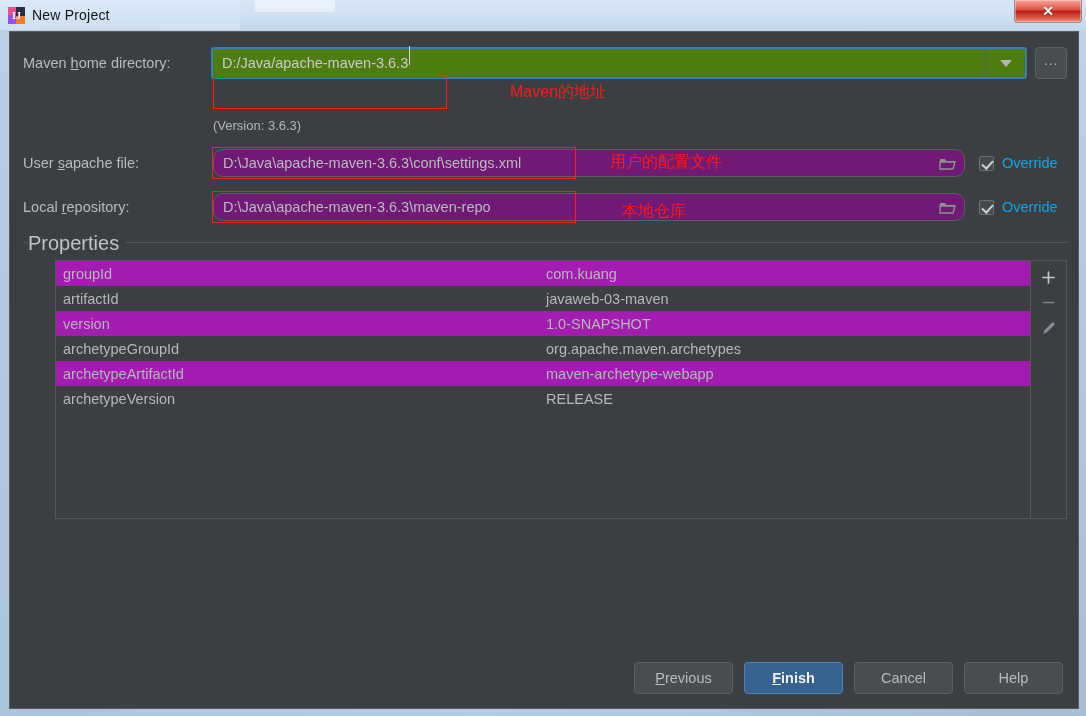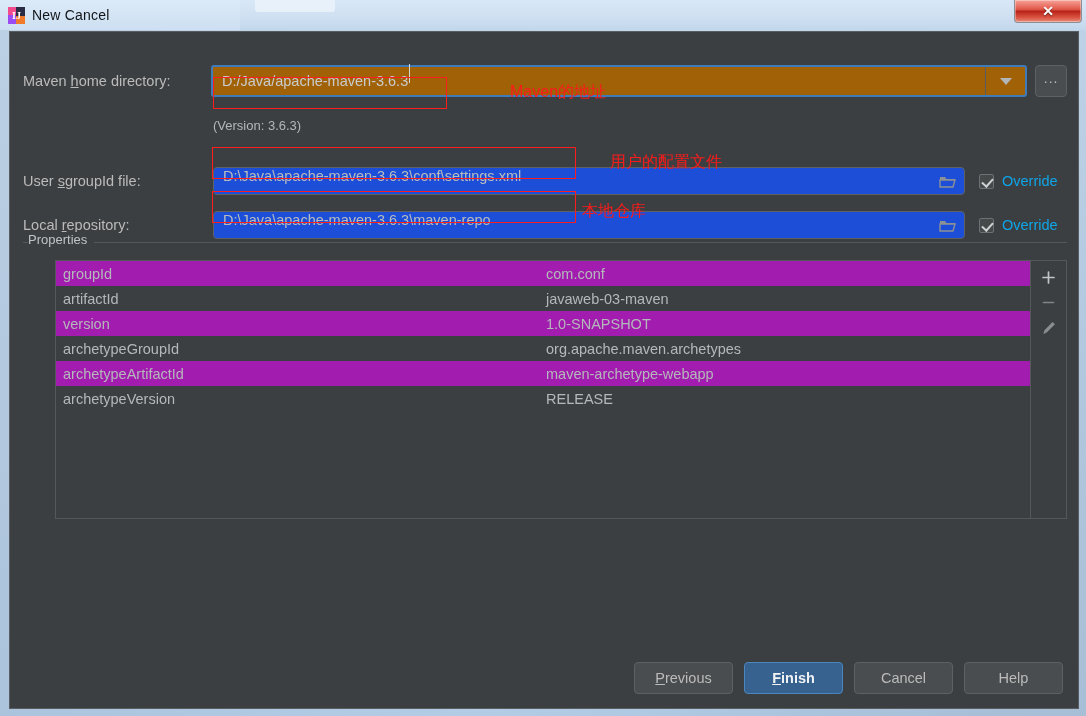--- a/index.html
+++ b/index.html
@@ -121,37 +121,36 @@
     height: 678px;
     background: #3c3f41;
     border: 1px solid #5a5d5f;
   }
 
   
   .form-row {
     position: absolute;
     display: flex;
     align-items: center;
-    margin-top: 18px;
   }
   .form-label {
     font-size: 14.5px;
     color: #bbbbbb;
     white-space: nowrap;
   }
   .form-label u { text-decoration: underline; }
 
   
   #row-home       { left: 13px; top: 14px; width: 1044px; height: 34px; }
   #label-home     { width: 185px; }
   #combo-home {
     position: relative;
     margin-left: 5px;
     width: 825px; height: 32px;
-    background: #a16207;
+    background: #4d7c0f;
     border: 2px solid #3e7bb8;
     border-radius: 3px;
     display: flex;
     align-items: center;
   }
   #combo-home-text {
     flex: 1;
     padding-left: 9px;
     font-size: 14.5px;
     color: #c9ccce;
@@ -202,25 +201,25 @@
 
   
   #row-settings { left: 13px; top: 116px; width: 1044px; height: 30px; }
   #row-repo     { left: 13px; top: 160px; width: 1044px; height: 30px; }
   #label-settings, #label-repo { width: 185px; }
 
   .path-field {
     position: relative;
     margin-left: 5px;
     width: 752px; height: 28px;
-    background: #1d4ed8;
+    background: #701a75;
     border: 1px solid #5d6163;
-    border-radius: 4px;
-    display: flex;
-    align-items: flex-start;
+    border-radius: 10px;
+    display: flex;
+    align-items: center;
   }
   .path-field .path-text {
     flex: 1;
     padding-left: 9px;
     font-size: 14.5px;
     color: #b9bcbe;
     white-space: nowrap;
     overflow: hidden;
   }
   .folder-icon {
@@ -260,21 +259,21 @@
 
   
   #properties-group {
     position: absolute;
     left: 13px; top: 200px;
     width: 1044px; height: 292px;
   }
   #properties-title {
     position: absolute;
     left: 5px; top: 0;
-    font-size: 13px;
+    font-size: 20px;
     color: #c0c3c5;
     background: #3c3f41;
     padding-right: 7px;
     z-index: 2;
   }
   #properties-rule {
     position: absolute;
     left: 0; top: 10px; right: 0;
     height: 1px;
     background: #555859;
@@ -364,39 +363,39 @@
     color: #fb1b1b;
     font-size: 16px;
     white-space: nowrap;
     pointer-events: none;
   }
   #annot-box-home      { left: 203px; top: 45px;  width: 234px; height: 32px; }
   #annot-text-home     { left: 500px; top: 50px; }
   #annot-box-settings  { left: 202px; top: 115px; width: 364px; height: 32px; }
   #annot-text-settings { left: 600px; top: 120px; }
   #annot-box-repo      { left: 202px; top: 159px; width: 364px; height: 32px; }
-  #annot-text-repo     { left: 572px; top: 169px; }
+  #annot-text-repo     { left: 612px; top: 169px; }
 </style>
 </head>
 <body>
 
 <div id="desktop">
 
   <div id="window-frame">
 
     <div id="titlebar">
       <div id="titlebar-bg-left"></div>
       <span class="win-icon">
         <span class="q1"></span>
           <span class="q2"></span>
         <span class="q3"></span>
           <span class="q4"></span>
         <span class="ij">IJ</span>
       </span>
-      <span id="window-title">New Cancel</span>
+      <span id="window-title">New Project</span>
 
       <div id="close-button">
         <span class="x">✕</span>
       </div>
     </div>
 
     <div id="frame-border"></div>
 
     <div id="dialog">
 
@@ -409,21 +408,21 @@
             <span class="tri"></span>
           </span>
         </div>
 
         <div id="btn-browse-home">...</div>
       </div>
 
       <div id="version-line">(Version: 3.6.3)</div>
 
       <div class="form-row" id="row-settings">
-        <span class="form-label" id="label-settings"><span>User </span><u>s</u><span>groupId file:</span></span>
+        <span class="form-label" id="label-settings"><span>User </span><u>s</u><span>apache file:</span></span>
 
         <div class="path-field">
           <span class="path-text">D:\Java\apache-maven-3.6.3\conf\settings.xml</span>
           <span class="folder-icon">
             <svg width="17" height="14" viewBox="0 0 17 14">
               <path d="M1 3 h5 l1.4 2 H16 v1 H1 z" fill="#8d9194"></path>
               <path d="M1 6 h15 l-2 7 H1 z" fill="none" stroke="#8d9194" stroke-width="1.4"></path>
             </svg>
           </span>
         </div>
@@ -454,21 +453,21 @@
       </div>
 
       <div id="properties-group">
         <div id="properties-rule"></div>
         <div id="properties-title">Properties</div>
 
         <div id="properties-panel">
           <div id="properties-table">
               <div class="prop-row alt">
                 <span class="prop-key">groupId</span>
-                <span class="prop-val">com.conf</span>
+                <span class="prop-val">com.kuang</span>
               </div>
               <div class="prop-row">
                 <span class="prop-key">artifactId</span>
                 <span class="prop-val">javaweb-03-maven</span>
               </div>
               <div class="prop-row alt">
                 <span class="prop-key">version</span>
                 <span class="prop-val">1.0-SNAPSHOT</span>
               </div>
               <div class="prop-row">

